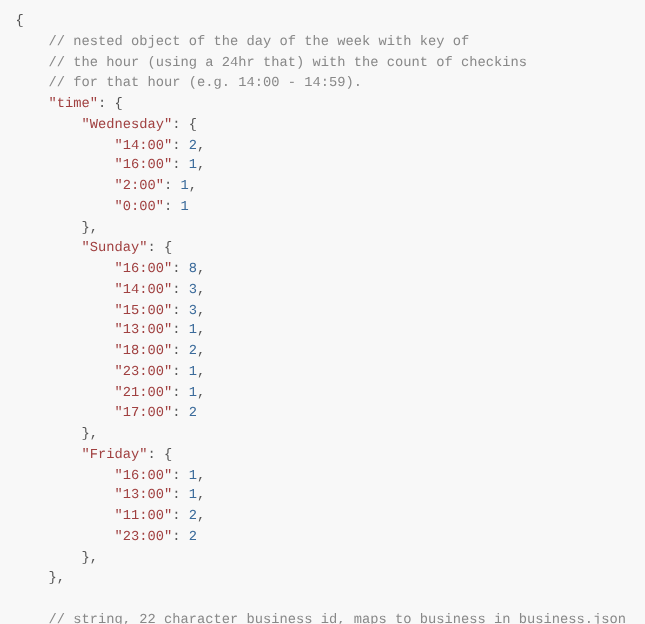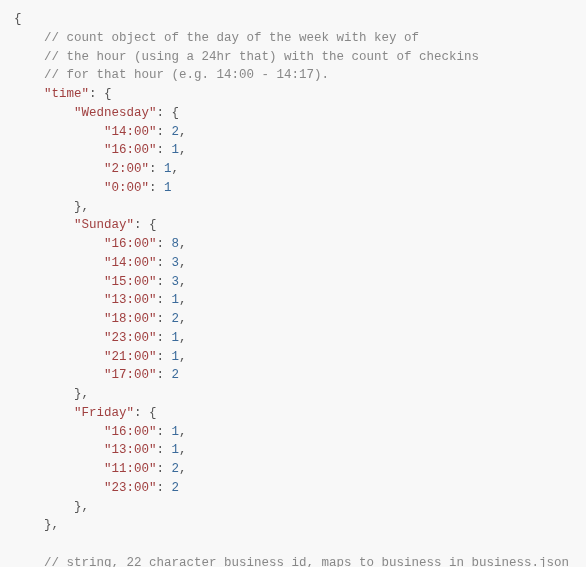--- a/index.html
+++ b/index.html
@@ -20,23 +20,23 @@
   }
   .comment { color: #888; }  
   .key { color: #a04040; }            
   .colon, .brace, .comma, .punct { color: #555; }
   .num { color: #3a6a9a; }            
 </style>
 </head>
 <body>
 
 <div class="code-block"><span class="brace">{</span>
-    <span class="comment">// count object of the day of the week with key of</span>
+    <span class="comment">// nested object of the day of the week with key of</span>
     <span class="comment">// the hour (using a 24hr that) with the count of checkins</span>
-    <span class="comment">// for that hour (e.g. 14:00 - 14:17).</span>
+    <span class="comment">// for that hour (e.g. 14:00 - 14:59).</span>
     <span class="key">"time"</span><span class="punct">: {</span>
         <span class="key">"Wednesday"</span><span class="punct">: {</span>
             <span class="key">"14:00"</span><span class="punct">: </span><span class="num">2</span><span class="punct">,</span>
             <span class="key">"16:00"</span><span class="punct">: </span><span class="num">1</span><span class="punct">,</span>
             <span class="key">"2:00"</span><span class="punct">: </span><span class="num">1</span><span class="punct">,</span>
             <span class="key">"0:00"</span><span class="punct">: </span><span class="num">1</span>
         <span class="punct">},</span>
         <span class="key">"Sunday"</span><span class="punct">: {</span>
             <span class="key">"16:00"</span><span class="punct">: </span><span class="num">8</span><span class="punct">,</span>
             <span class="key">"14:00"</span><span class="punct">: </span><span class="num">3</span><span class="punct">,</span>

